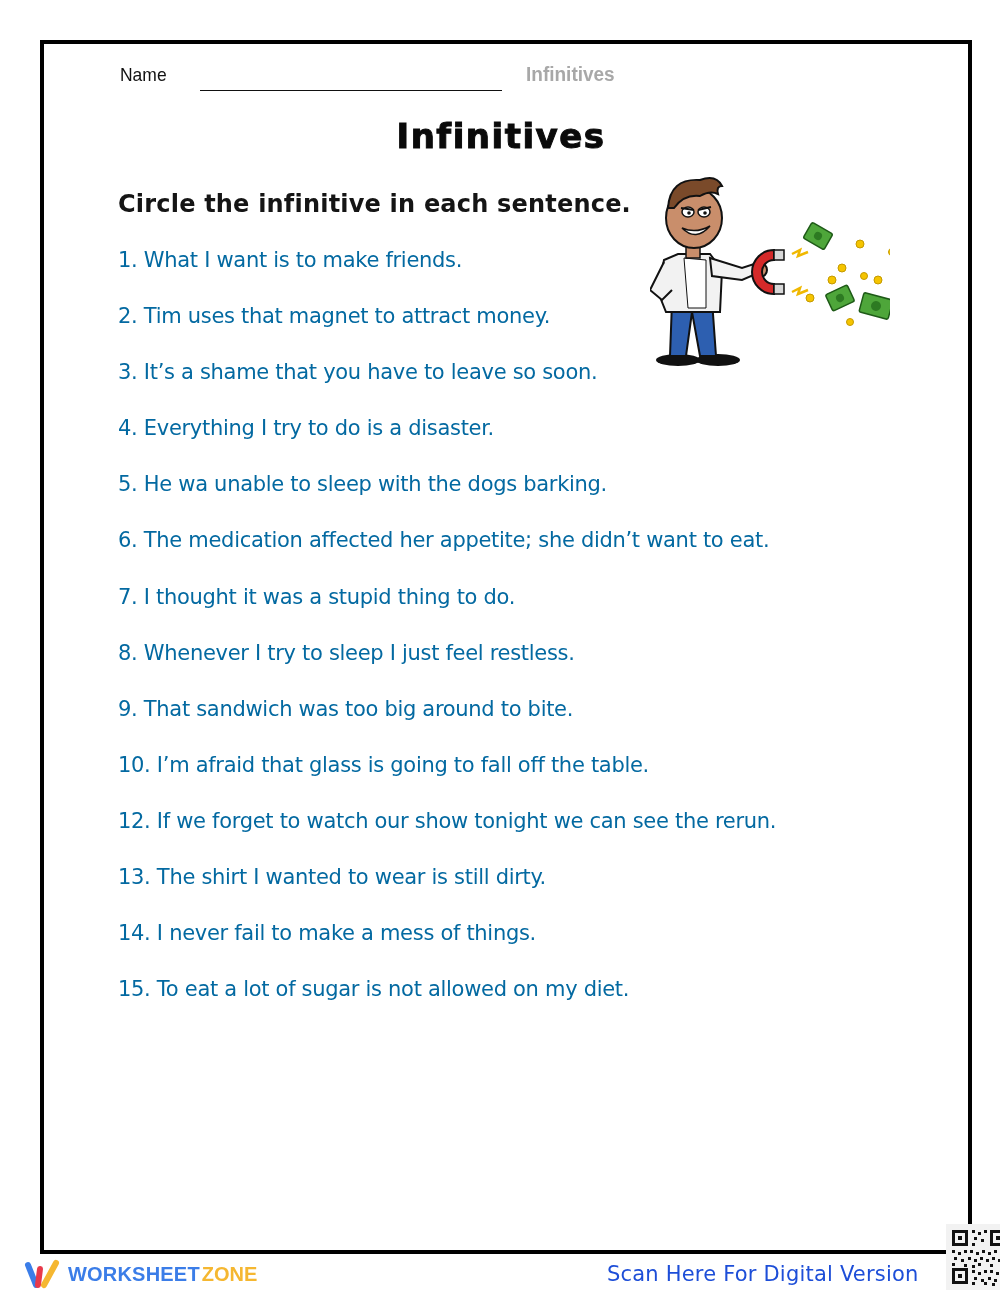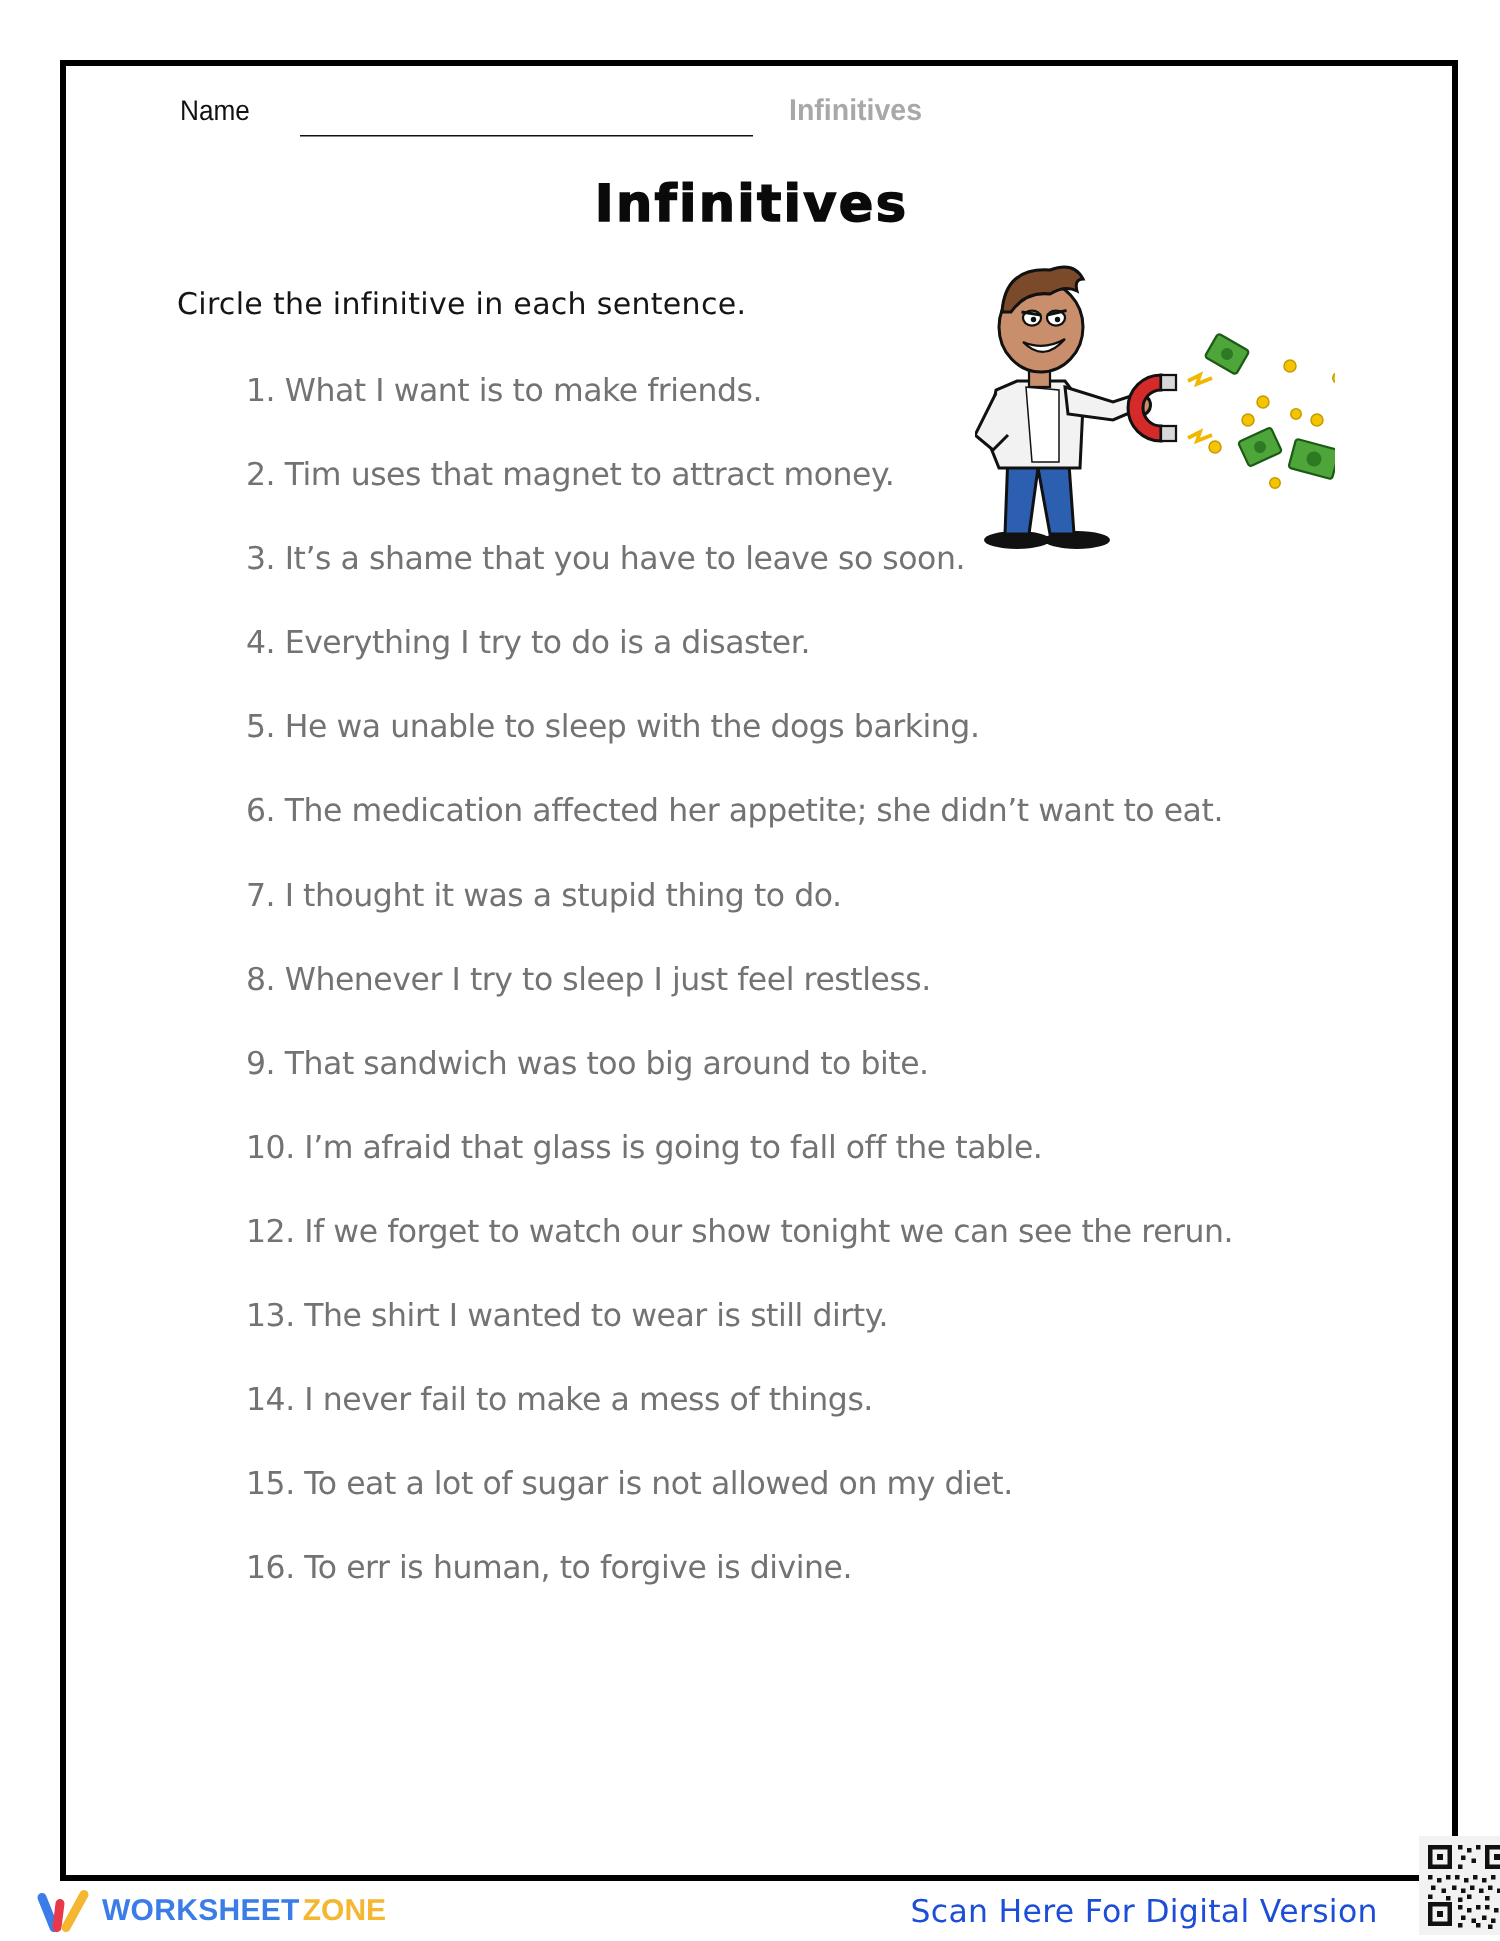--- a/index.html
+++ b/index.html
@@ -72,40 +72,40 @@
       font-weight: bold;
       font-size: 34px;
       letter-spacing: 1.5px;
       color: #0a0a0a;
       -webkit-text-stroke: 1px #0a0a0a;
     }
     .instructions {
       position: absolute;
       left: 74px;
       top: 146px;
-      font-size: 20px;
+      font-size: 24px;
       letter-spacing: 0.2px;
       color: #151515;
+      font-weight: bold;
     }
     .questions {
       position: absolute;
       left: 74px;
       top: 202px;
       margin: 0;
       padding: 0;
       list-style: none;
     }
     .question {
       font-size: 21px;
       height: 56.1px;
       line-height: 28px;
-      color: #737373;
+      color: #0369a1;
       white-space: nowrap;
       letter-spacing: -0.3px;
-      margin-left: 46px;
     }
     .illustration {
       position: absolute;
       left: 606px;
       top: 128px;
       width: 240px;
       height: 196px;
     }
     .footer {
       position: absolute;
@@ -182,21 +182,20 @@
     <li class="question">5. He wa unable to sleep with the dogs barking.</li>
     <li class="question">6. The medication affected her appetite; she didn’t want to eat.</li>
     <li class="question">7. I thought it was a stupid thing to do.</li>
     <li class="question">8. Whenever I try to sleep I just feel restless.</li>
     <li class="question">9. That sandwich was too big around to bite.</li>
     <li class="question">10. I’m afraid that glass is going to fall off the table.</li>
     <li class="question">12. If we forget to watch our show tonight we can see the rerun.</li>
     <li class="question">13. The shirt I wanted to wear is still dirty.</li>
     <li class="question">14. I never fail to make a mess of things.</li>
     <li class="question">15. To eat a lot of sugar is not allowed on my diet.</li>
-    <li class="question">16. To err is human, to forgive is divine.</li>
   </ul>
 
   <svg class="illustration" viewBox="0 0 240 196" xmlns="http://www.w3.org/2000/svg">
 
     <ellipse cx="28" cy="188" rx="22" ry="6" fill="#111"></ellipse>
     <ellipse cx="68" cy="188" rx="22" ry="6" fill="#111"></ellipse>
 
     <path d="M22 130 L20 184 L36 184 L42 140 L50 184 L66 184 L62 128 Z" fill="#2d5fb0" stroke="#111" stroke-width="2"></path>
 
     <path d="M14 88 L8 120 L16 140 L70 140 L72 98 L60 82 L28 82 Z" fill="#f2f2f2" stroke="#111" stroke-width="2"></path>

